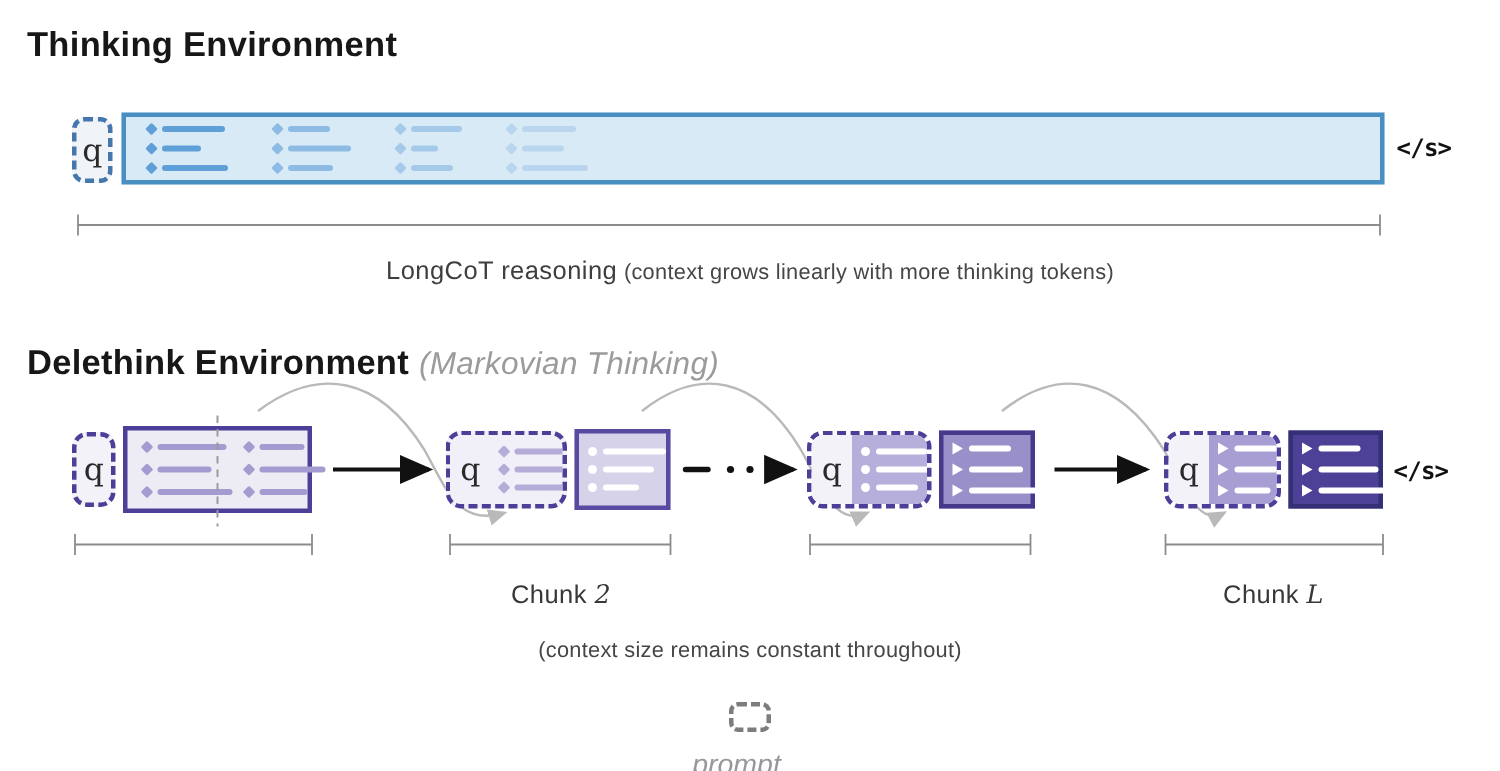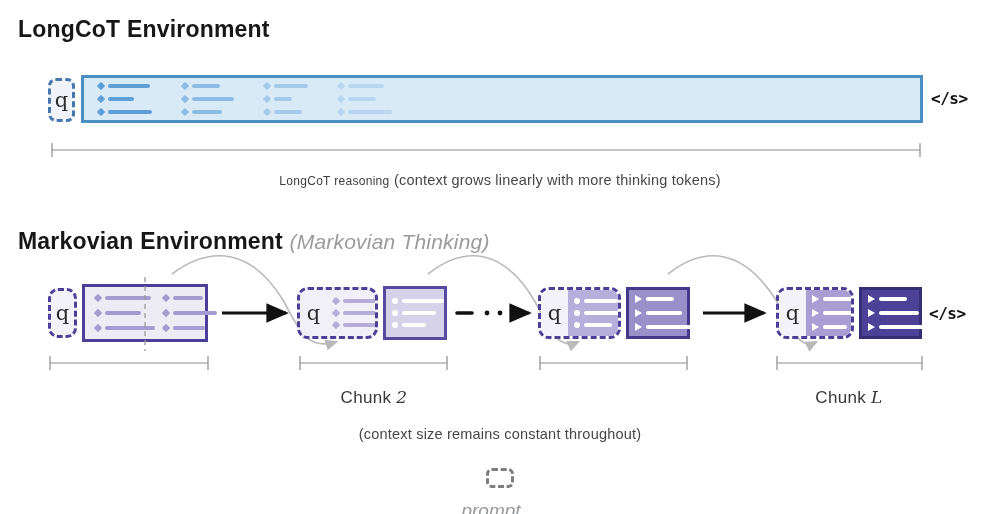--- a/index.html
+++ b/index.html
@@ -35,21 +35,21 @@
   .bar{height:4px;border-radius:2px;background:currentColor;flex:none;}
   .diamond{width:6px;height:6px;background:currentColor;transform:rotate(45deg);border-radius:1px;flex:none;}
   .dot{width:6px;height:6px;background:currentColor;border-radius:50%;flex:none;}
   .tri{width:0;height:0;border-top:4px solid transparent;border-bottom:4px solid transparent;
        border-left:7px solid currentColor;background:none;flex:none;}
   .linecol{display:flex;flex-direction:column;gap:7px;}
 
   .topbox-inner{position:absolute;inset:0;display:flex;align-items:center;gap:30px;padding-left:14px;}
 
   
-  .caption-main{font-size:12px;color:#3e3e3e;letter-spacing:.3px;}
+  .caption-main{font-size:17px;color:#3e3e3e;letter-spacing:.3px;}
   .caption-note{font-size:14.5px;color:#464646;letter-spacing:.2px;}
   .chunk-label{font-size:17px;color:#383838;text-align:center;letter-spacing:.3px;}
   .math{font-family:"DejaVu Serif",serif;font-style:italic;}
 
   
   .legend{position:absolute;left:0;top:468px;width:1000px;display:flex;align-items:center;
           justify-content:center;gap:12px;flex-direction:column;}
   .legend .swatch-dashed{width:28px;height:20px;box-sizing:border-box;border:3px dashed #7d7d7d;border-radius:6px;}
   .legend .swatch-solid{width:34px;height:23px;box-sizing:border-box;border:4px solid #8a8a8a;background:#fff;}
   .legend .ltext{font-size:19px;font-style:italic;color:#97989b;margin-right:18px;}
@@ -103,21 +103,21 @@
 
     <g>
       <line x1="457" y1="313" x2="472" y2="313" stroke="#111" stroke-width="3.6" stroke-linecap="round"></line>
       <circle cx="487" cy="313" r="2.4" fill="#111"></circle>
       <circle cx="500" cy="313" r="2.4" fill="#111"></circle>
       <circle cx="513" cy="313" r="2.4" fill="#111"></circle>
       <line x1="523" y1="313" x2="529" y2="313" stroke="#111" stroke-width="2.8" marker-end="url(#ah-black)"></line>
     </g>
   </svg>
 
-  <div class="abs h1" style="left:18px;top:16px;">LongCoT Environment</div>
+  <div class="abs h1" style="left:18px;top:16px;">Thinking Environment</div>
 
   <div class="qbox-top" style="left:48px;top:78px;width:27px;height:44px;">
     <span class="q-label">q</span>
   </div>
 
   <div class="respbox" style="left:81px;top:75px;width:842px;height:48px;border-color:#4a8fc2;background:#d9eaf7;">
     <div class="topbox-inner">
       <div class="linecol" style="color:#5f9fd8;opacity:1;">
           <div class="tl">
             <span class="diamond"></span>
@@ -178,21 +178,21 @@
   </div>
 
   <div class="abs eos" style="left:931px;top:89px;">&lt;/s&gt;</div>
 
   <div class="abs" style="left:0;top:171px;width:1000px;text-align:center;">
     <span class="caption-main">LongCoT reasoning</span>
     <span class="caption-note">(context grows linearly with more thinking tokens)</span>
   </div>
 
   <div class="abs h1" style="left:18px;top:228px;">
-    <span>Markovian Environment</span>
+    <span>Delethink Environment</span>
     <span class="sub">(Markovian Thinking)</span>
   </div>
 
   <div class="qbox-purple" style="left:48px;top:288px;width:29px;height:50px;">
     <span class="q-label">q</span>
   </div>
   <div class="respbox" style="left:82px;top:284px;width:126px;height:58px;background:#edecf5;display:flex;align-items:center;">
     <div class="linecol" style="color:#a49bd0;flex:1;padding-left:10px;gap:9px;">
         <div class="tl">
           <span class="diamond"></span>

